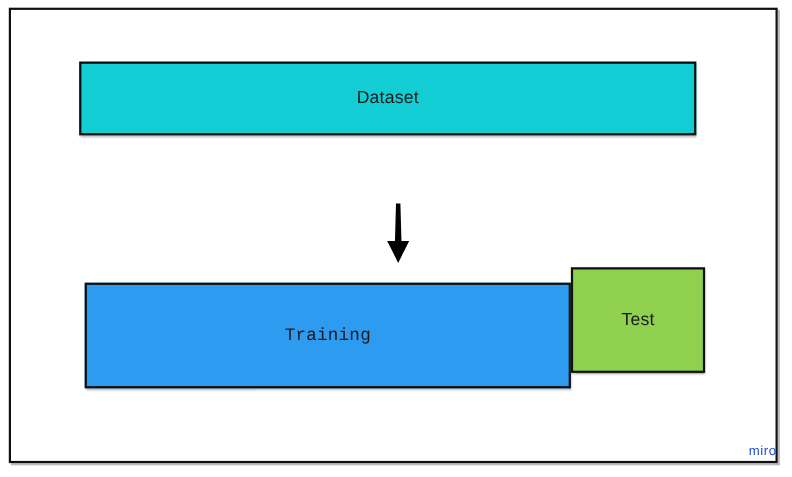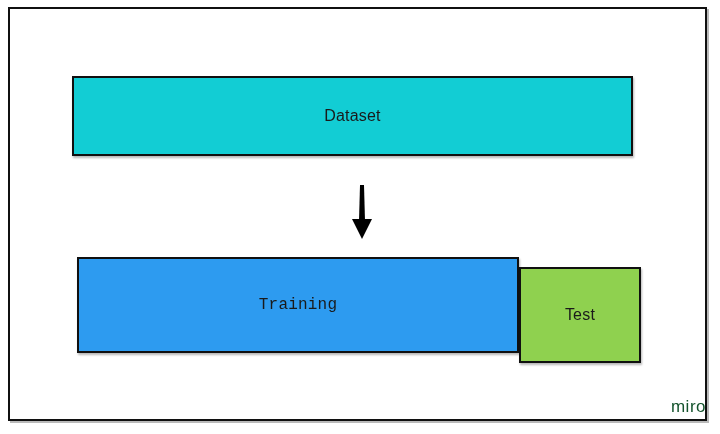--- a/index.html
+++ b/index.html
@@ -35,49 +35,49 @@
     justify-content: center;
     box-shadow: 1px 2px 2px rgba(0,0,0,0.28);
   }
   .shape .label {
     font-size: 16px;
     color: #1a1a1a;
     letter-spacing: 0.2px;
   }
   #dataset-box {
     left: 72px;
-    top: 76px;
+    top: 56px;
     width: 561px;
-    height: 80px;
+    height: 67px;
   }
   #training-box {
     left: 77px;
     top: 257px;
     width: 442px;
     height: 96px;
   }
   #test-box {
     left: 519px;
-    top: 267px;
+    top: 243px;
     width: 122px;
     height: 96px;
   }
   #down-arrow {
     position: absolute;
     left: 350px;
     top: 184px;
     width: 24px;
     height: 56px;
   }
   #watermark {
     position: absolute;
     right: 14px;
     bottom: 17px;
-    font-size: 17px;
-    color: #14532d;
+    font-size: 12px;
+    color: #1d4ed8;
     letter-spacing: 0.5px;
     margin-top: 12px;
   }
 </style>
 </head>
 <body>
 
 <div id="canvas">
   <div class="frame">
 

